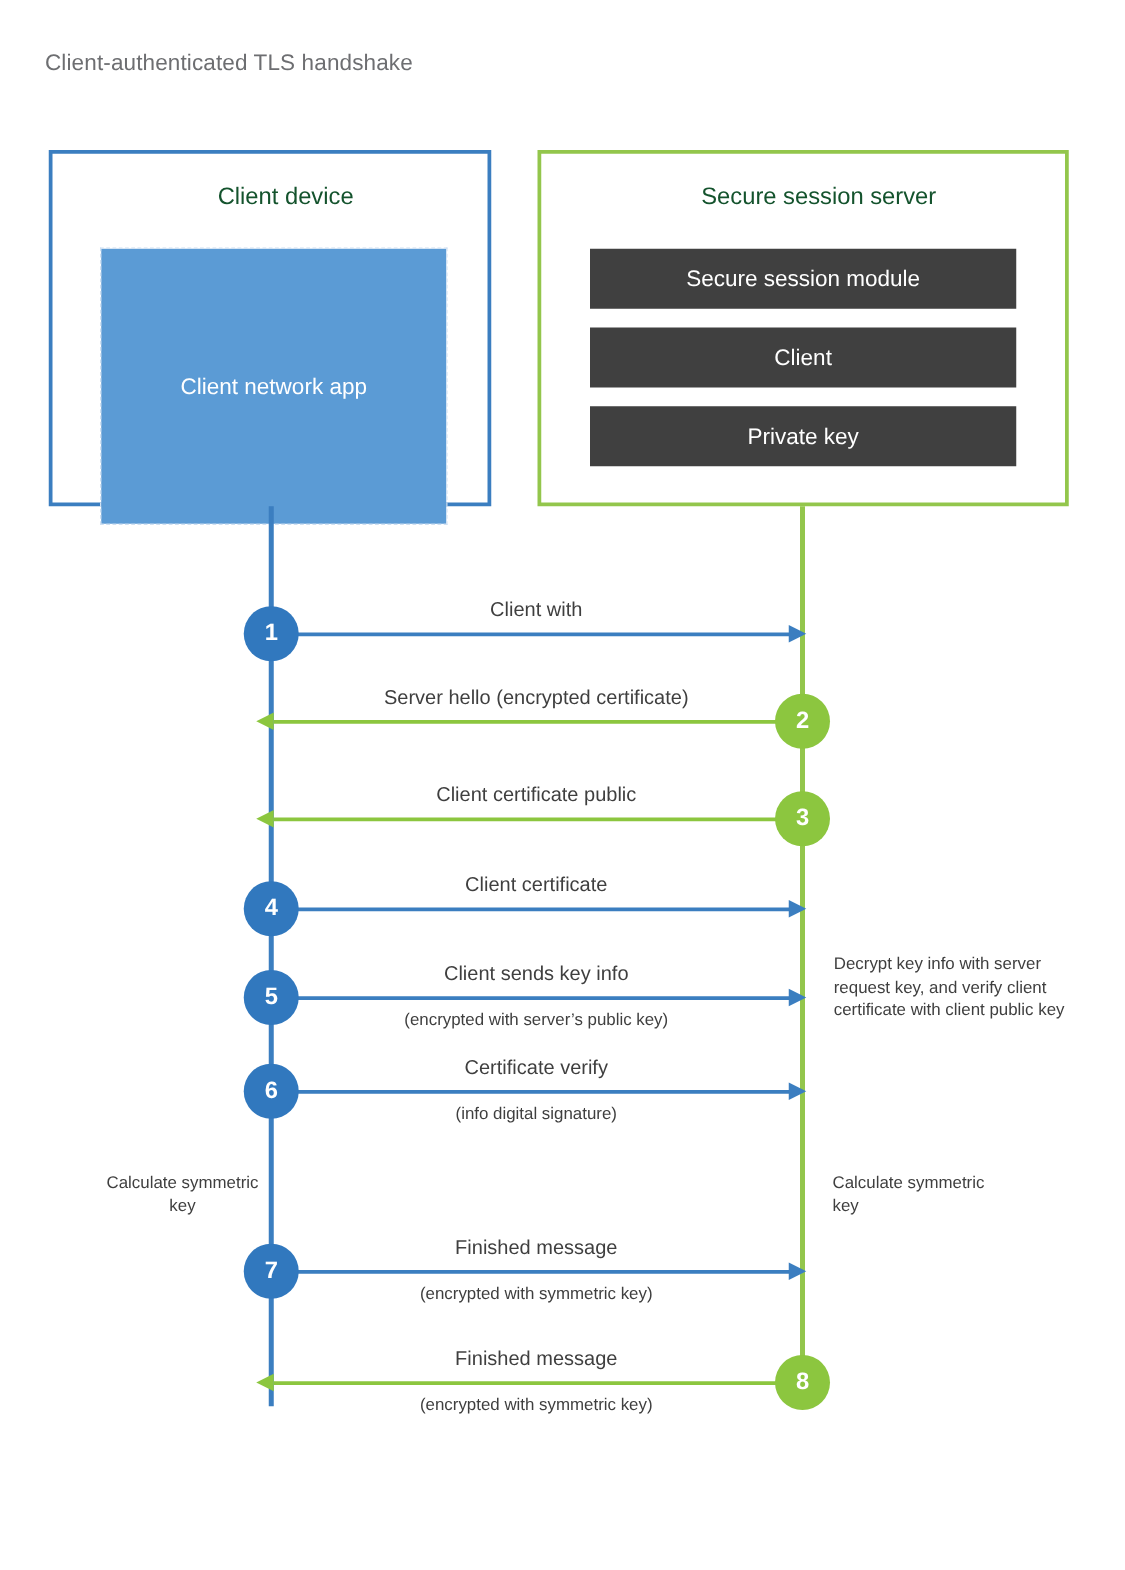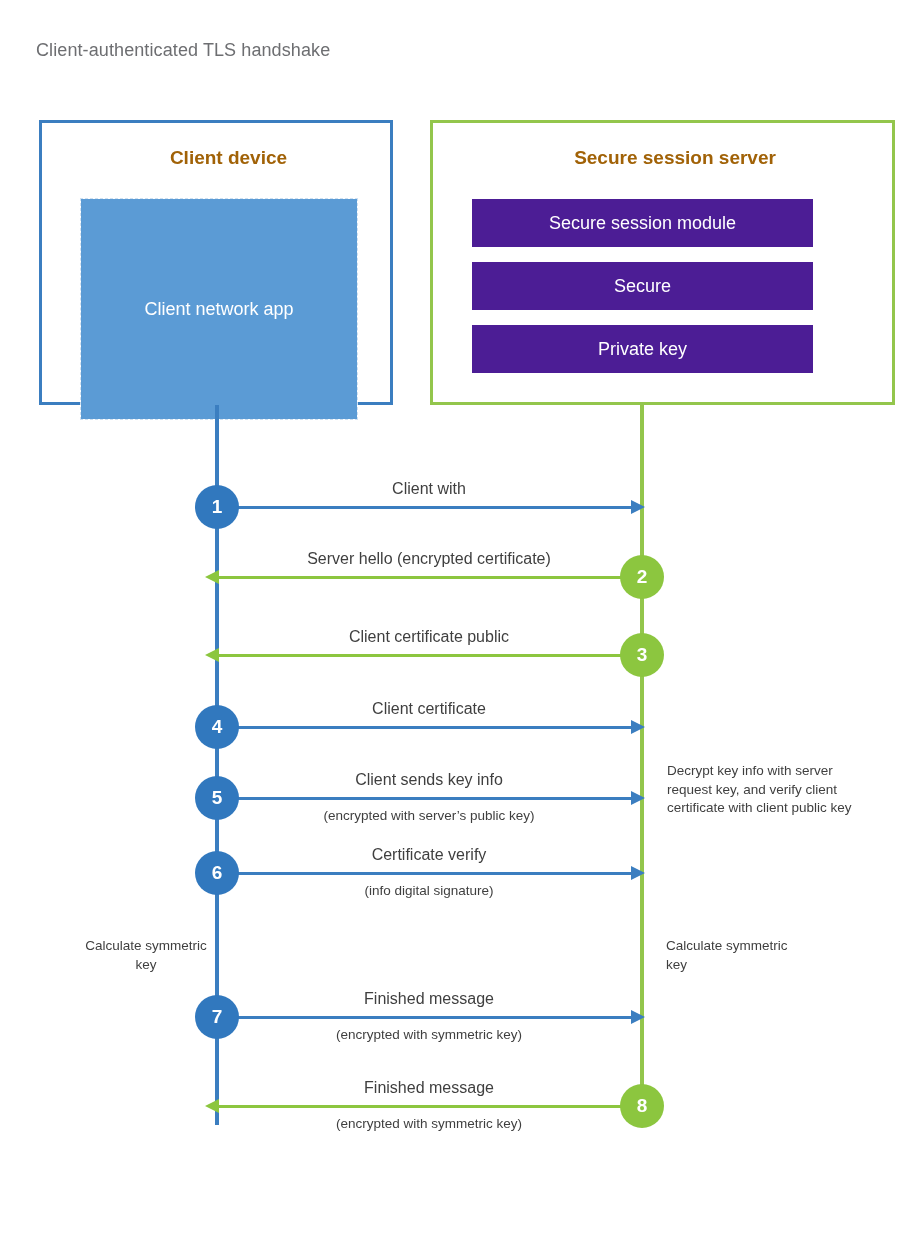--- a/index.html
+++ b/index.html
@@ -42,33 +42,33 @@
   .actor-box.client {
     left: 39px;
     top: 120px;
     width: 354px;
     height: 285px;
     border: 3px solid #3b7ec0;
   }
   .actor-box.server {
     left: 430px;
     top: 120px;
-    width: 465px;
+    width: 425px;
     height: 285px;
     border: 3px solid #93c64c;
   }
   .actor-title {
     position: absolute;
     left: 0;
     right: 0;
     top: 24px;
     text-align: center;
     font-size: 19px;
-    font-weight: bold;
-    color: #a16207;
+    font-weight: normal;
+    color: #14532d;
     padding-left: 25px;
   }
 
   
   .client-app {
     position: absolute;
     left: 39px;
     top: 76px;
     width: 276px;
     height: 220px;
@@ -83,21 +83,21 @@
     line-height: 26px;
     box-sizing: border-box;
   }
 
   
   .server-bar {
     position: absolute;
     left: 39px;
     width: 341px;
     height: 48px;
-    background: #4c1d95;
+    background: #404040;
     display: flex;
     align-items: center;
     justify-content: center;
     color: #ffffff;
     font-size: 18px;
     box-sizing: border-box;
   }
   .server-bar.b0 { top: 76px; }
   .server-bar.b1 { top: 139px; }
   .server-bar.b2 { top: 202px; }
@@ -224,21 +224,21 @@
   <div class="page-title">Client-authenticated TLS handshake</div>
 
   <div class="actor-box client">
     <div class="actor-title">Client device</div>
     <div class="client-app">Client network app</div>
   </div>
 
   <div class="actor-box server">
     <div class="actor-title">Secure session server</div>
     <div class="server-bar b0">Secure session module</div>
-    <div class="server-bar b1">Secure</div>
+    <div class="server-bar b1">Client</div>
     <div class="server-bar b2">Private key</div>
   </div>
 
   <div class="lifeline client-line"></div>
   <div class="lifeline server-line"></div>
 
   <div id="messages-layer">
       <div class="msg" style="top: 507px;">
         <div class="msg-line c2s"></div>
         <div class="arrowhead right"></div>

